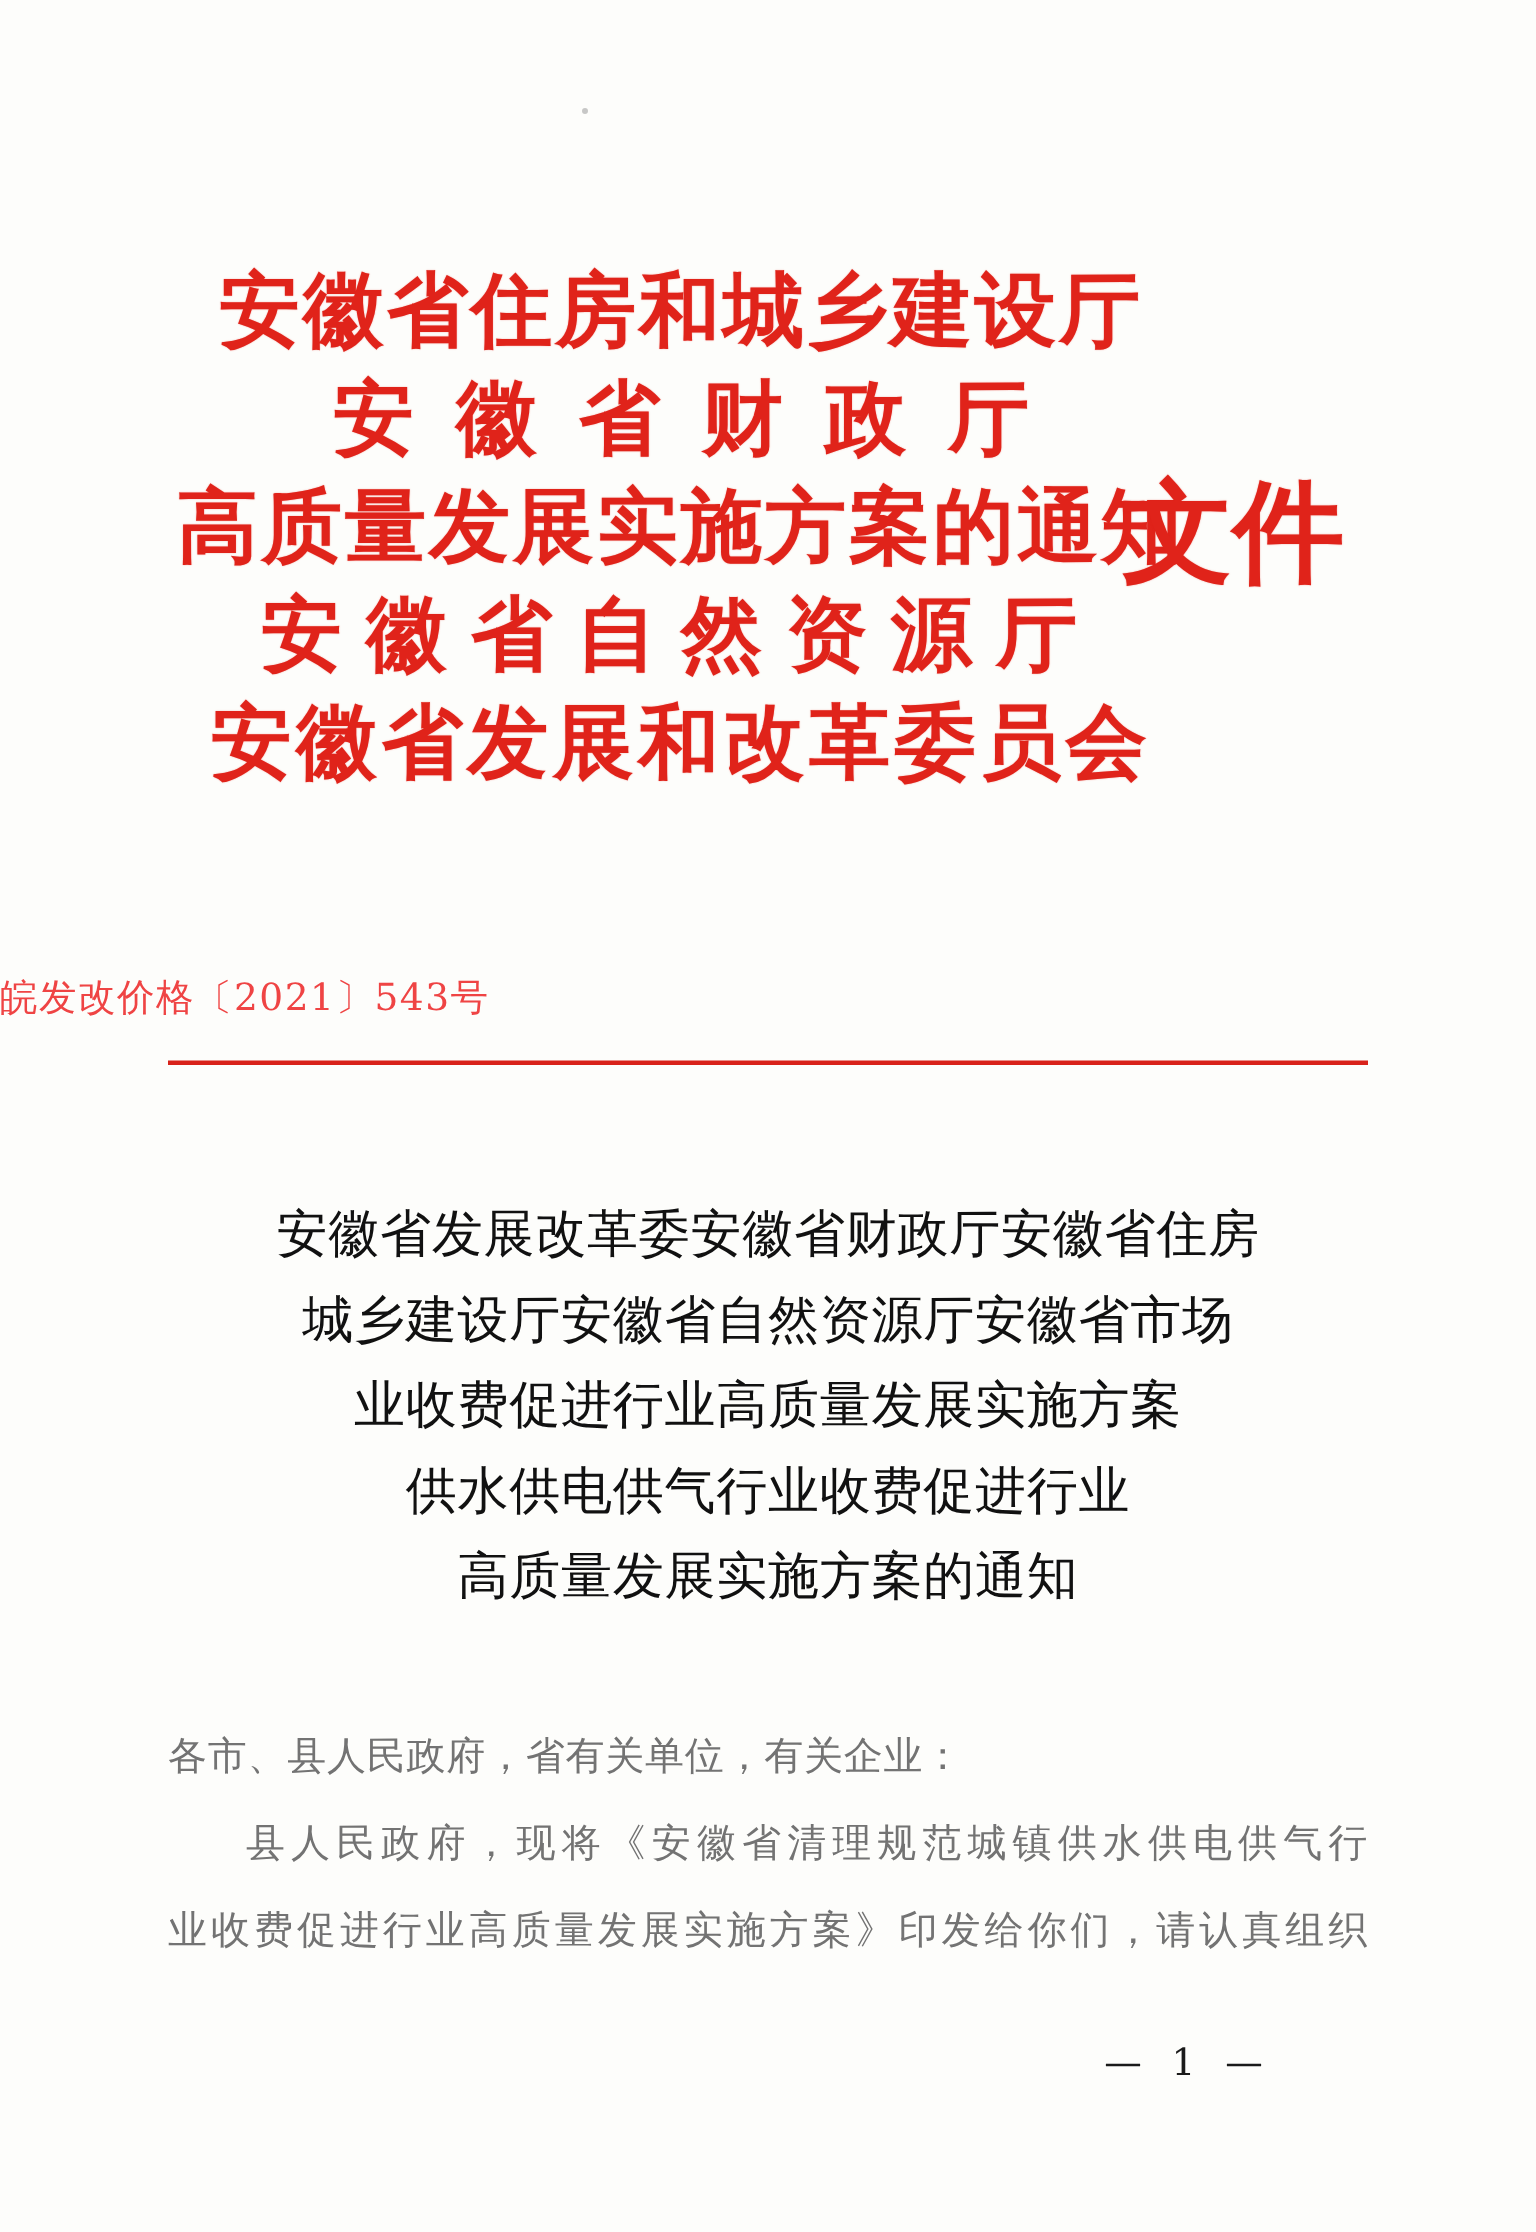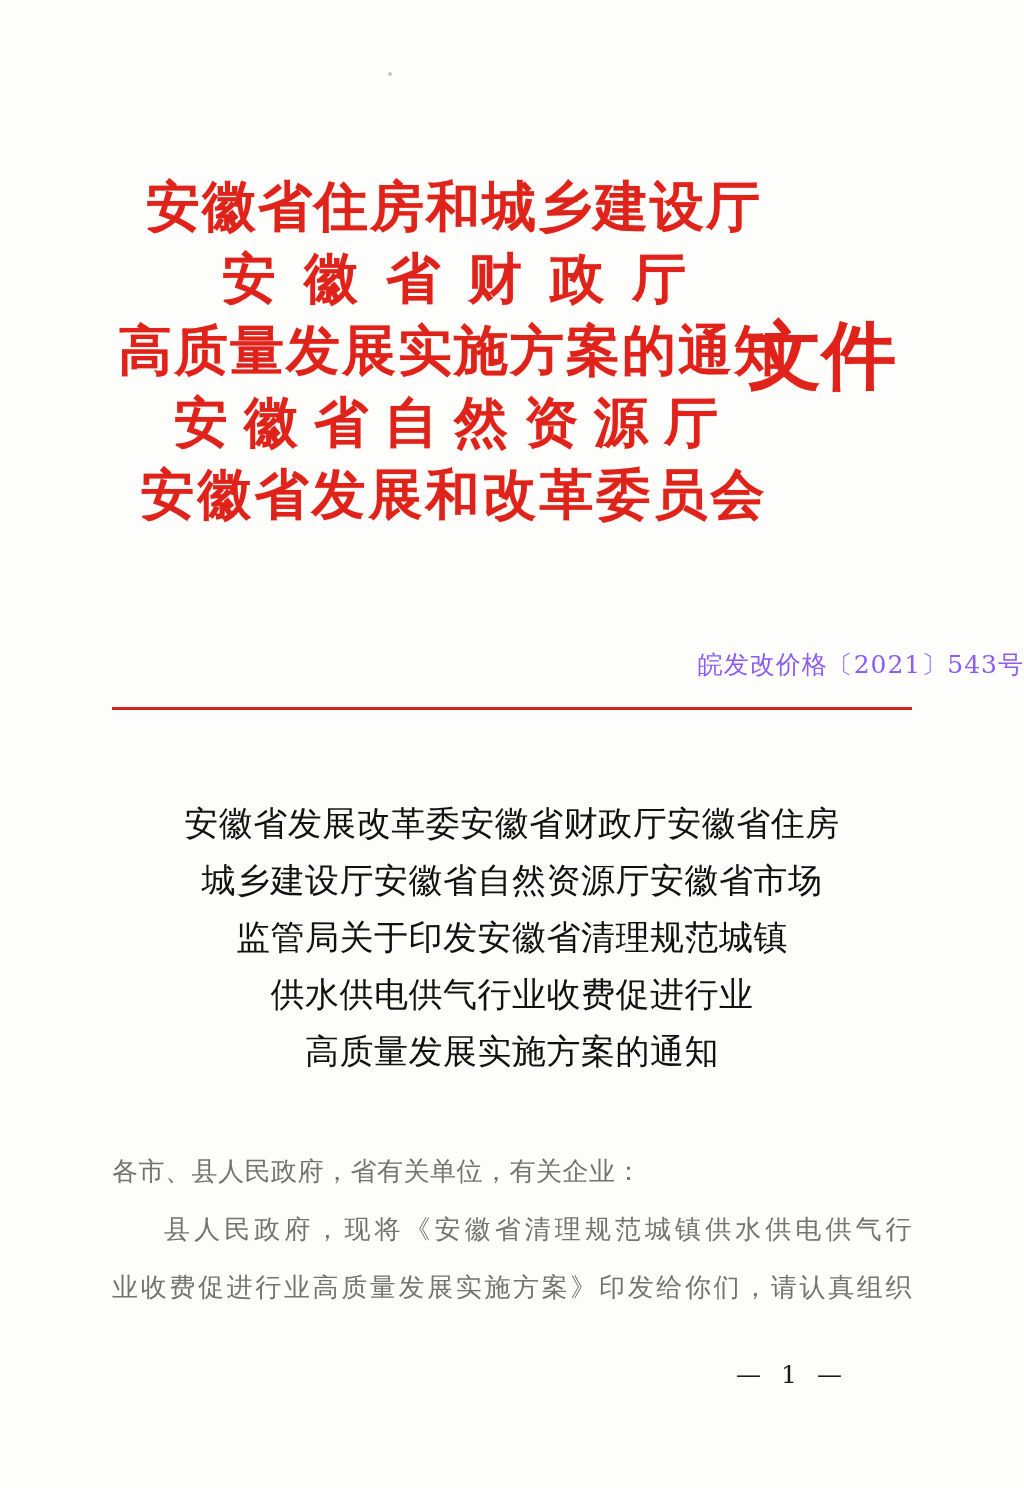--- a/index.html
+++ b/index.html
@@ -59,22 +59,22 @@
     letter-spacing: 0;
     text-shadow: 0 0 1px rgba(224,35,26,0.5);
   }
   .wenjian span { display: block; }
   
   .doc-number {
     position: absolute;
     left: 0;
     right: 0;
     top: 648px;
-    text-align: right;
-    color: #8b5cf6;
+    text-align: left;
+    color: #ef4444;
     font-size: 25px;
     letter-spacing: 1px;
     font-family: "DejaVu Serif", "Liberation Serif", serif;
   }
   .red-rule {
     position: absolute;
     left: 112px;
     right: 112px;
     top: 707px;
     height: 3px;
@@ -163,21 +163,21 @@
     <span>文件</span>
   </div>
 
   <div class="doc-number">皖发改价格〔2021〕543号</div>
 
   <div class="red-rule"></div>
 
   <div class="title">
     <span class="tline">安徽省发展改革委安徽省财政厅安徽省住房</span>
     <span class="tline">城乡建设厅安徽省自然资源厅安徽省市场</span>
-    <span class="tline">监管局关于印发安徽省清理规范城镇</span>
+    <span class="tline">业收费促进行业高质量发展实施方案</span>
     <span class="tline">供水供电供气行业收费促进行业</span>
     <span class="tline">高质量发展实施方案的通知</span>
   </div>
 
   <div class="body-text">
     <p>各市、县人民政府，省有关单位，有关企业：</p>
     <p class="indent justify">县人民政府，现将《安徽省清理规范城镇供水供电供气行</p>
     <p class="justify">业收费促进行业高质量发展实施方案》印发给你们，请认真组织</p>
   </div>
 

